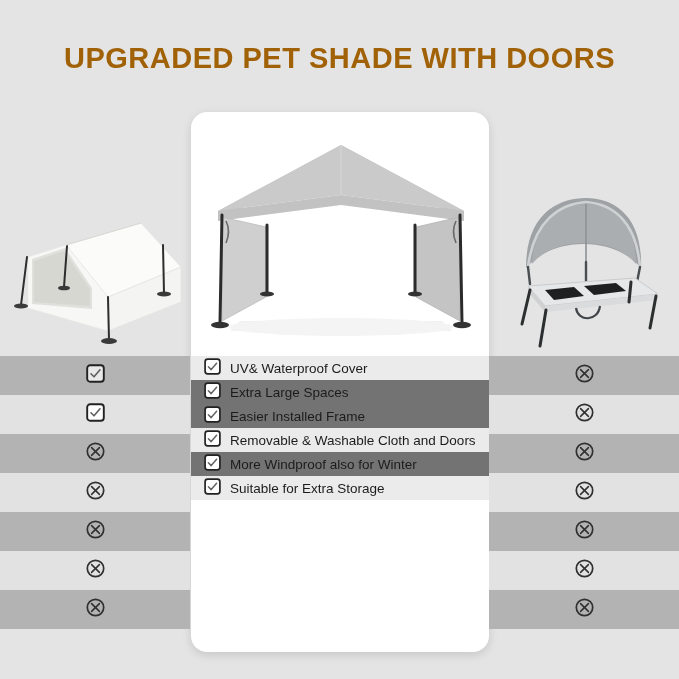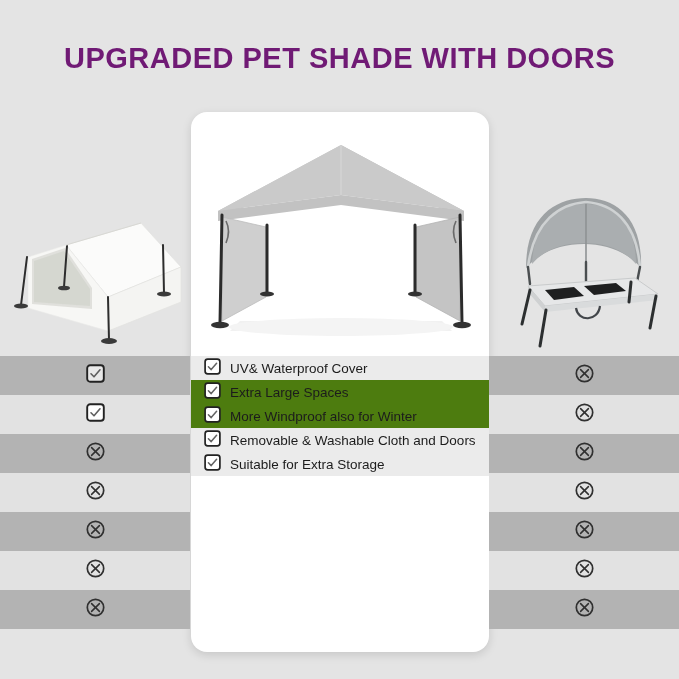--- a/index.html
+++ b/index.html
@@ -18,21 +18,21 @@
   
   #page-title {
     position: absolute;
     top: 42px;
     left: 0;
     width: 679px;
     text-align: center;
     font-size: 29px;
     font-weight: bold;
     letter-spacing: 0.5px;
-    color: #701a75;
+    color: #a16207;
     font-family: "Liberation Sans", sans-serif;
   }
 
   
   .product-img {
     position: absolute;
   }
   #left-product {
     left: 8px;
     top: 205px;
@@ -91,21 +91,21 @@
     width: 298px;
   }
   .center-row {
     height: 24px;
     display: flex;
     align-items: center;
     padding-left: 13px;
     box-sizing: border-box;
   }
   .center-row.odd  { background: #ebebeb; }
-  .center-row.even { background: #4d7c0f; }
+  .center-row.even { background: #737373; }
   .center-label {
     margin-left: 9px;
     font-size: 13.5px;
     color: #1c1c1c;
     white-space: nowrap;
     font-family: "Liberation Sans", sans-serif;
   }
 
   
   .icon-check, .icon-cross {
@@ -235,39 +235,48 @@
       <span class="icon-check">
         <svg width="17" height="17" viewBox="0 0 17 17">
           <rect x="1.1" y="1.1" width="14.8" height="14.8" rx="2.6" fill="#ffffff" stroke="#222222" stroke-width="1.7"></rect>
           <polyline points="4.4,8.8 7.2,11.6 12.6,5.3" fill="none" stroke="#636363" stroke-width="1.5" stroke-linecap="round" stroke-linejoin="round"></polyline>
         </svg>
       </span>
       <span class="center-label">Extra Large Spaces</span>
     </div>
 
 
-
     <div class="center-row even">
       <span class="icon-check">
         <svg width="17" height="17" viewBox="0 0 17 17">
           <rect x="1.1" y="1.1" width="14.8" height="14.8" rx="2.6" fill="#ffffff" stroke="#222222" stroke-width="1.7"></rect>
           <polyline points="4.4,8.8 7.2,11.6 12.6,5.3" fill="none" stroke="#636363" stroke-width="1.5" stroke-linecap="round" stroke-linejoin="round"></polyline>
         </svg>
       </span>
+      <span class="center-label">Easier Installed Frame</span>
+    </div>
+
+    <div class="center-row odd">
+      <span class="icon-check">
+        <svg width="17" height="17" viewBox="0 0 17 17">
+          <rect x="1.1" y="1.1" width="14.8" height="14.8" rx="2.6" fill="#ffffff" stroke="#222222" stroke-width="1.7"></rect>
+          <polyline points="4.4,8.8 7.2,11.6 12.6,5.3" fill="none" stroke="#636363" stroke-width="1.5" stroke-linecap="round" stroke-linejoin="round"></polyline>
+        </svg>
+      </span>
+      <span class="center-label">Removable &amp; Washable Cloth and Doors</span>
+    </div>
+
+    <div class="center-row even">
+      <span class="icon-check">
+        <svg width="17" height="17" viewBox="0 0 17 17">
+          <rect x="1.1" y="1.1" width="14.8" height="14.8" rx="2.6" fill="#ffffff" stroke="#222222" stroke-width="1.7"></rect>
+          <polyline points="4.4,8.8 7.2,11.6 12.6,5.3" fill="none" stroke="#636363" stroke-width="1.5" stroke-linecap="round" stroke-linejoin="round"></polyline>
+        </svg>
+      </span>
       <span class="center-label">More Windproof also for Winter</span>
-    </div>
-
-    <div class="center-row odd">
-      <span class="icon-check">
-        <svg width="17" height="17" viewBox="0 0 17 17">
-          <rect x="1.1" y="1.1" width="14.8" height="14.8" rx="2.6" fill="#ffffff" stroke="#222222" stroke-width="1.7"></rect>
-          <polyline points="4.4,8.8 7.2,11.6 12.6,5.3" fill="none" stroke="#636363" stroke-width="1.5" stroke-linecap="round" stroke-linejoin="round"></polyline>
-        </svg>
-      </span>
-      <span class="center-label">Removable &amp; Washable Cloth and Doors</span>
     </div>
 
     <div class="center-row odd">
       <span class="icon-check">
         <svg width="17" height="17" viewBox="0 0 17 17">
           <rect x="1.1" y="1.1" width="14.8" height="14.8" rx="2.6" fill="#ffffff" stroke="#222222" stroke-width="1.7"></rect>
           <polyline points="4.4,8.8 7.2,11.6 12.6,5.3" fill="none" stroke="#636363" stroke-width="1.5" stroke-linecap="round" stroke-linejoin="round"></polyline>
         </svg>
       </span>
       <span class="center-label">Suitable for Extra Storage</span>

